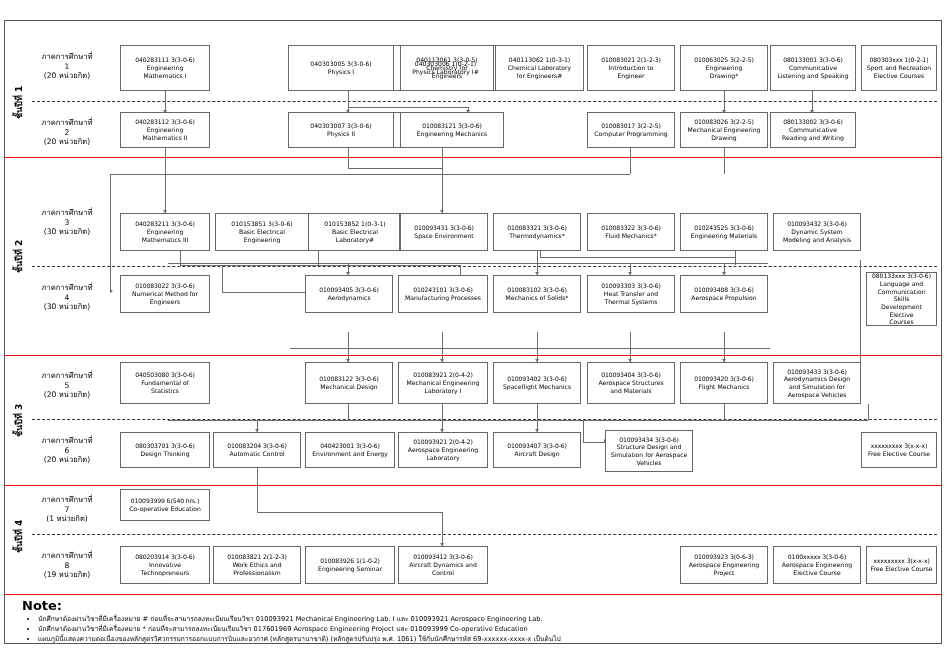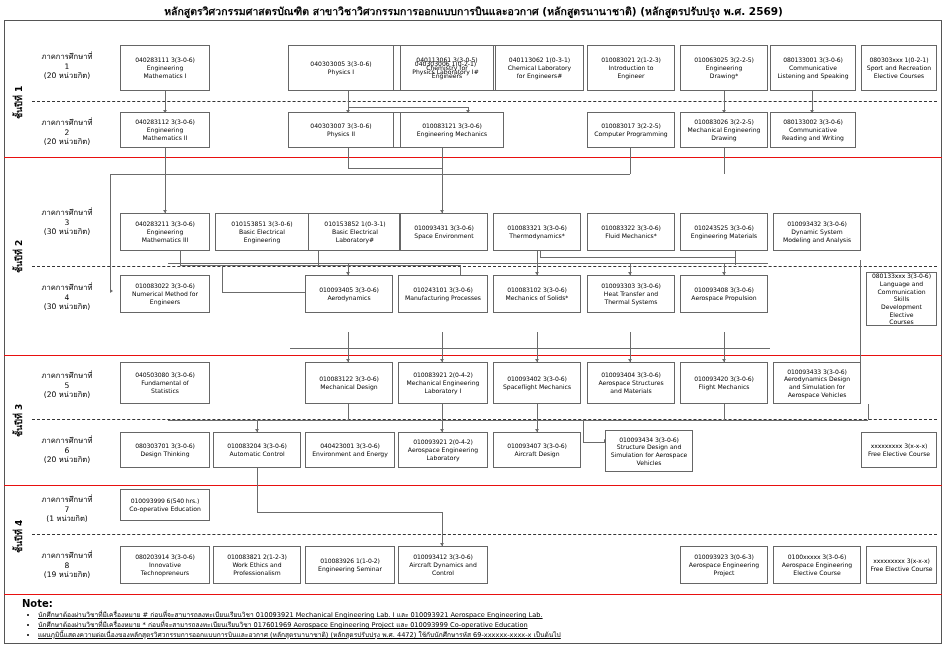--- a/index.html
+++ b/index.html
@@ -76,30 +76,29 @@
     border-top:3.4px solid #6b6b6b;
   }
   .arrow-r{
     position:absolute;width:0;height:0;
     border-top:2.6px solid transparent;border-bottom:2.6px solid transparent;
     border-left:3.4px solid #6b6b6b;
   }
 
   
   .notes{position:absolute;left:22px;top:598px;width:900px;}
-  .notes .nt-title{font-size:10px;font-weight:bold;margin-bottom:1px;}
+  .notes .nt-title{font-size:13px;font-weight:bold;margin-bottom:1px;}
   .notes ul{margin:0;padding-left:16px;}
-  .notes li{font-size:6.6px;line-height:1.52;text-decoration:underline;}
+  .notes li{font-size:6.6px;line-height:1.52;}
 </style>
 </head>
 <body>
 
 <div id="root">
 
-  <div class="title">หลักสูตรวิศวกรรมศาสตรบัณฑิต สาขาวิชาวิศวกรรมการออกแบบการบินและอวกาศ (หลักสูตรนานาชาติ) (หลักสูตรปรับปรุง พ.ศ. 2569)</div>
 
   <div class="frame"></div>
 
   <div class="hr-red" style="left:4px;top:157px;width:938px;"></div>
   <div class="hr-red" style="left:4px;top:355px;width:938px;"></div>
   <div class="hr-red" style="left:4px;top:485px;width:938px;"></div>
   <div class="hr-red" style="left:4px;top:594px;width:938px;"></div>
 
   <div class="hr-dash" style="left:32px;top:101px;width:905px;"></div>
   <div class="hr-dash" style="left:32px;top:266px;width:905px;"></div>
@@ -513,17 +512,17 @@
   <div class="box" style="left:866px;top:546px;width:71px;height:38px;">
     <span class="code">xxxxxxxxx 3(x-x-x)</span>
     <span class="nm" style="white-space:pre-line;">Free Elective Course</span>
   </div>
 
   <div class="notes">
     <div class="nt-title">Note:</div>
     <ul>
       <li>นักศึกษาต้องผ่านวิชาที่มีเครื่องหมาย # ก่อนที่จะสามารถลงทะเบียนเรียนวิชา 010093921 Mechanical Engineering Lab. I และ 010093921 Aerospace Engineering Lab.</li>
       <li>นักศึกษาต้องผ่านวิชาที่มีเครื่องหมาย * ก่อนที่จะสามารถลงทะเบียนเรียนวิชา 017601969 Aerospace Engineering Project และ 010093999 Co-operative Education</li>
-      <li>แผนภูมินี้แสดงความต่อเนื่องของหลักสูตรวิศวกรรมการออกแบบการบินและอวกาศ (หลักสูตรนานาชาติ) (หลักสูตรปรับปรุง พ.ศ. 4472) ใช้กับนักศึกษารหัส 69-xxxxxx-xxxx-x เป็นต้นไป</li>
+      <li>แผนภูมินี้แสดงความต่อเนื่องของหลักสูตรวิศวกรรมการออกแบบการบินและอวกาศ (หลักสูตรนานาชาติ) (หลักสูตรปรับปรุง พ.ศ. 1061) ใช้กับนักศึกษารหัส 69-xxxxxx-xxxx-x เป็นต้นไป</li>
     </ul>
   </div>
 
 </div>
 
 </body></html>

